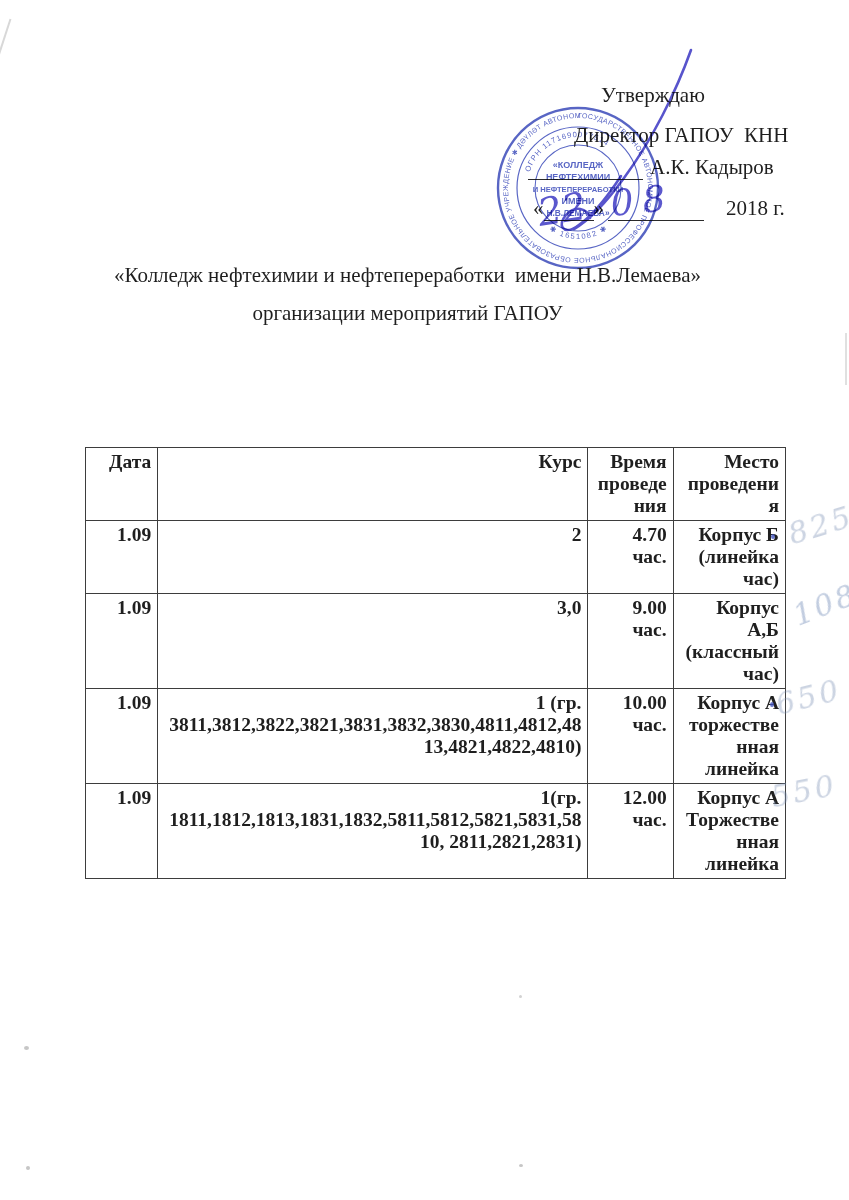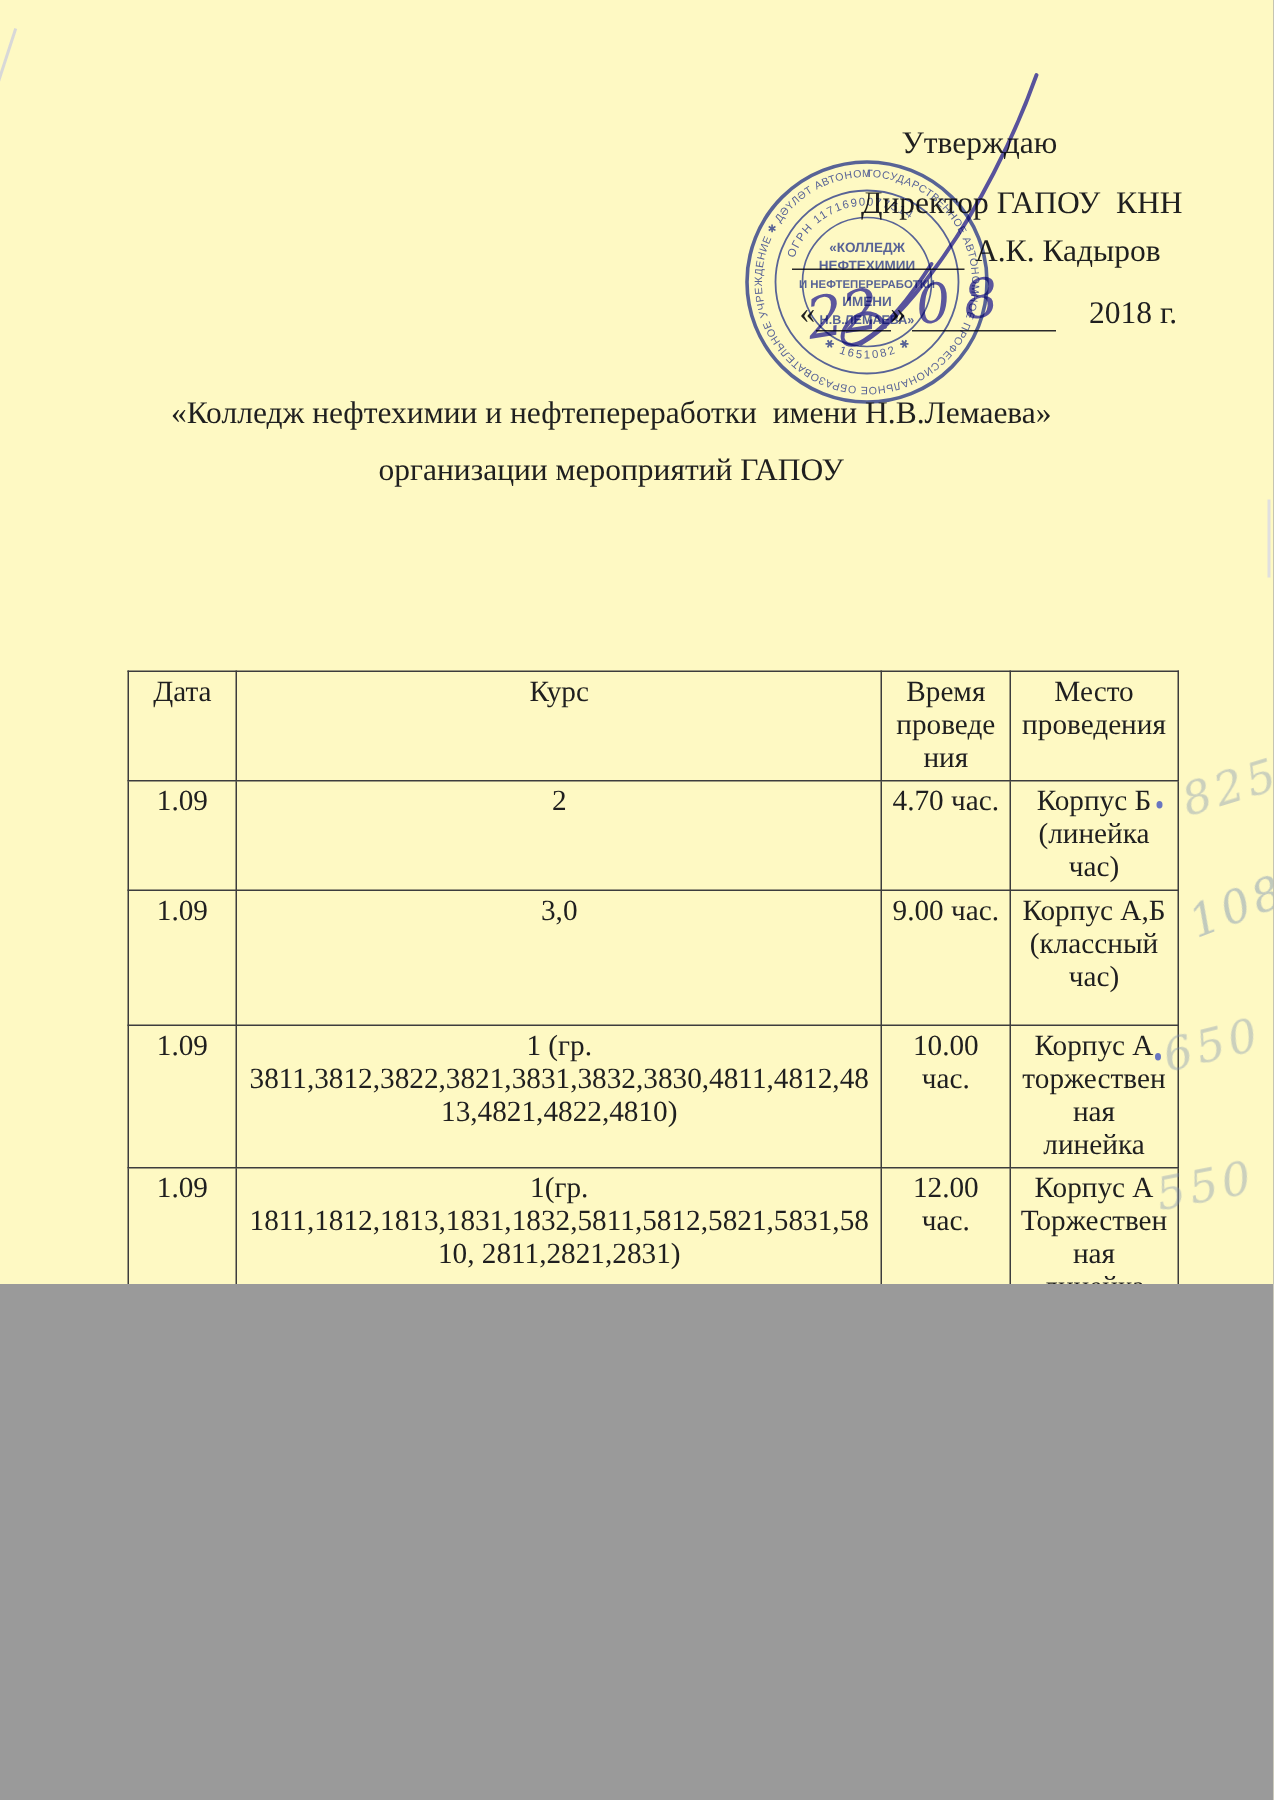--- a/index.html
+++ b/index.html
@@ -1,17 +1,17 @@
 <!DOCTYPE html>
 <html><head>
 <meta charset="utf-8">
 <style>
   html,body{margin:0;padding:0;background:#9a9a9a;}
   .page{
-    position:relative;width:849px;height:856px;background:#fef9c3;
+    position:relative;width:849px;height:1200px;background:#ffffff;
     font-family:"Liberation Serif","DejaVu Serif",serif;color:#1f1f1f;
     overflow:hidden;margin:0 auto;
   }
   
   .approve-label{position:absolute;left:601px;top:83px;font-size:21px;}
   .director-line{position:absolute;left:574px;top:123px;font-size:21px;white-space:pre;}
   .sig-row{position:absolute;left:528px;top:155px;font-size:21px;display:flex;align-items:flex-end;}
   .uline{display:inline-block;border-bottom:1.6px solid #2a2a2a;height:24px;}
   .sig-row .uline{width:115px;}
   .sig-row .name{margin-left:7px;}
@@ -27,22 +27,22 @@
   .hand{font-family:"DejaVu Serif",serif;font-style:italic;}
   
   .title-block{position:absolute;left:85px;top:264px;width:645px;text-align:center;font-size:21px;}
   .title-block div{margin:0 0 15px 0;line-height:23px;white-space:pre;}
   
   table.sched{
     position:absolute;left:85px;top:447px;width:701px;
     border-collapse:collapse;table-layout:fixed;font-size:19.5px;line-height:22px;
   }
   table.sched th,table.sched td{
-    border:1.6px solid #3d3d3d;vertical-align:top;text-align:center;
-    padding:3px 6px;font-weight:normal;overflow-wrap:anywhere;
+    border:1.6px solid #3d3d3d;vertical-align:top;text-align:right;
+    padding:3px 6px;font-weight:bold;overflow-wrap:anywhere;
   }
   col.c-date{width:72px;} col.c-course{width:429px;} col.c-time{width:85px;} col.c-place{width:112px;}
   th.place,td.place{padding-left:9px;padding-right:9px;}
   thead tr{height:66px;}
   tbody tr:nth-child(1){height:68px;}
   tbody tr:nth-child(2){height:90px;}
   tbody tr:nth-child(3){height:88px;}
   tbody tr:nth-child(4){height:94px;}
   
   .margin-mark{

